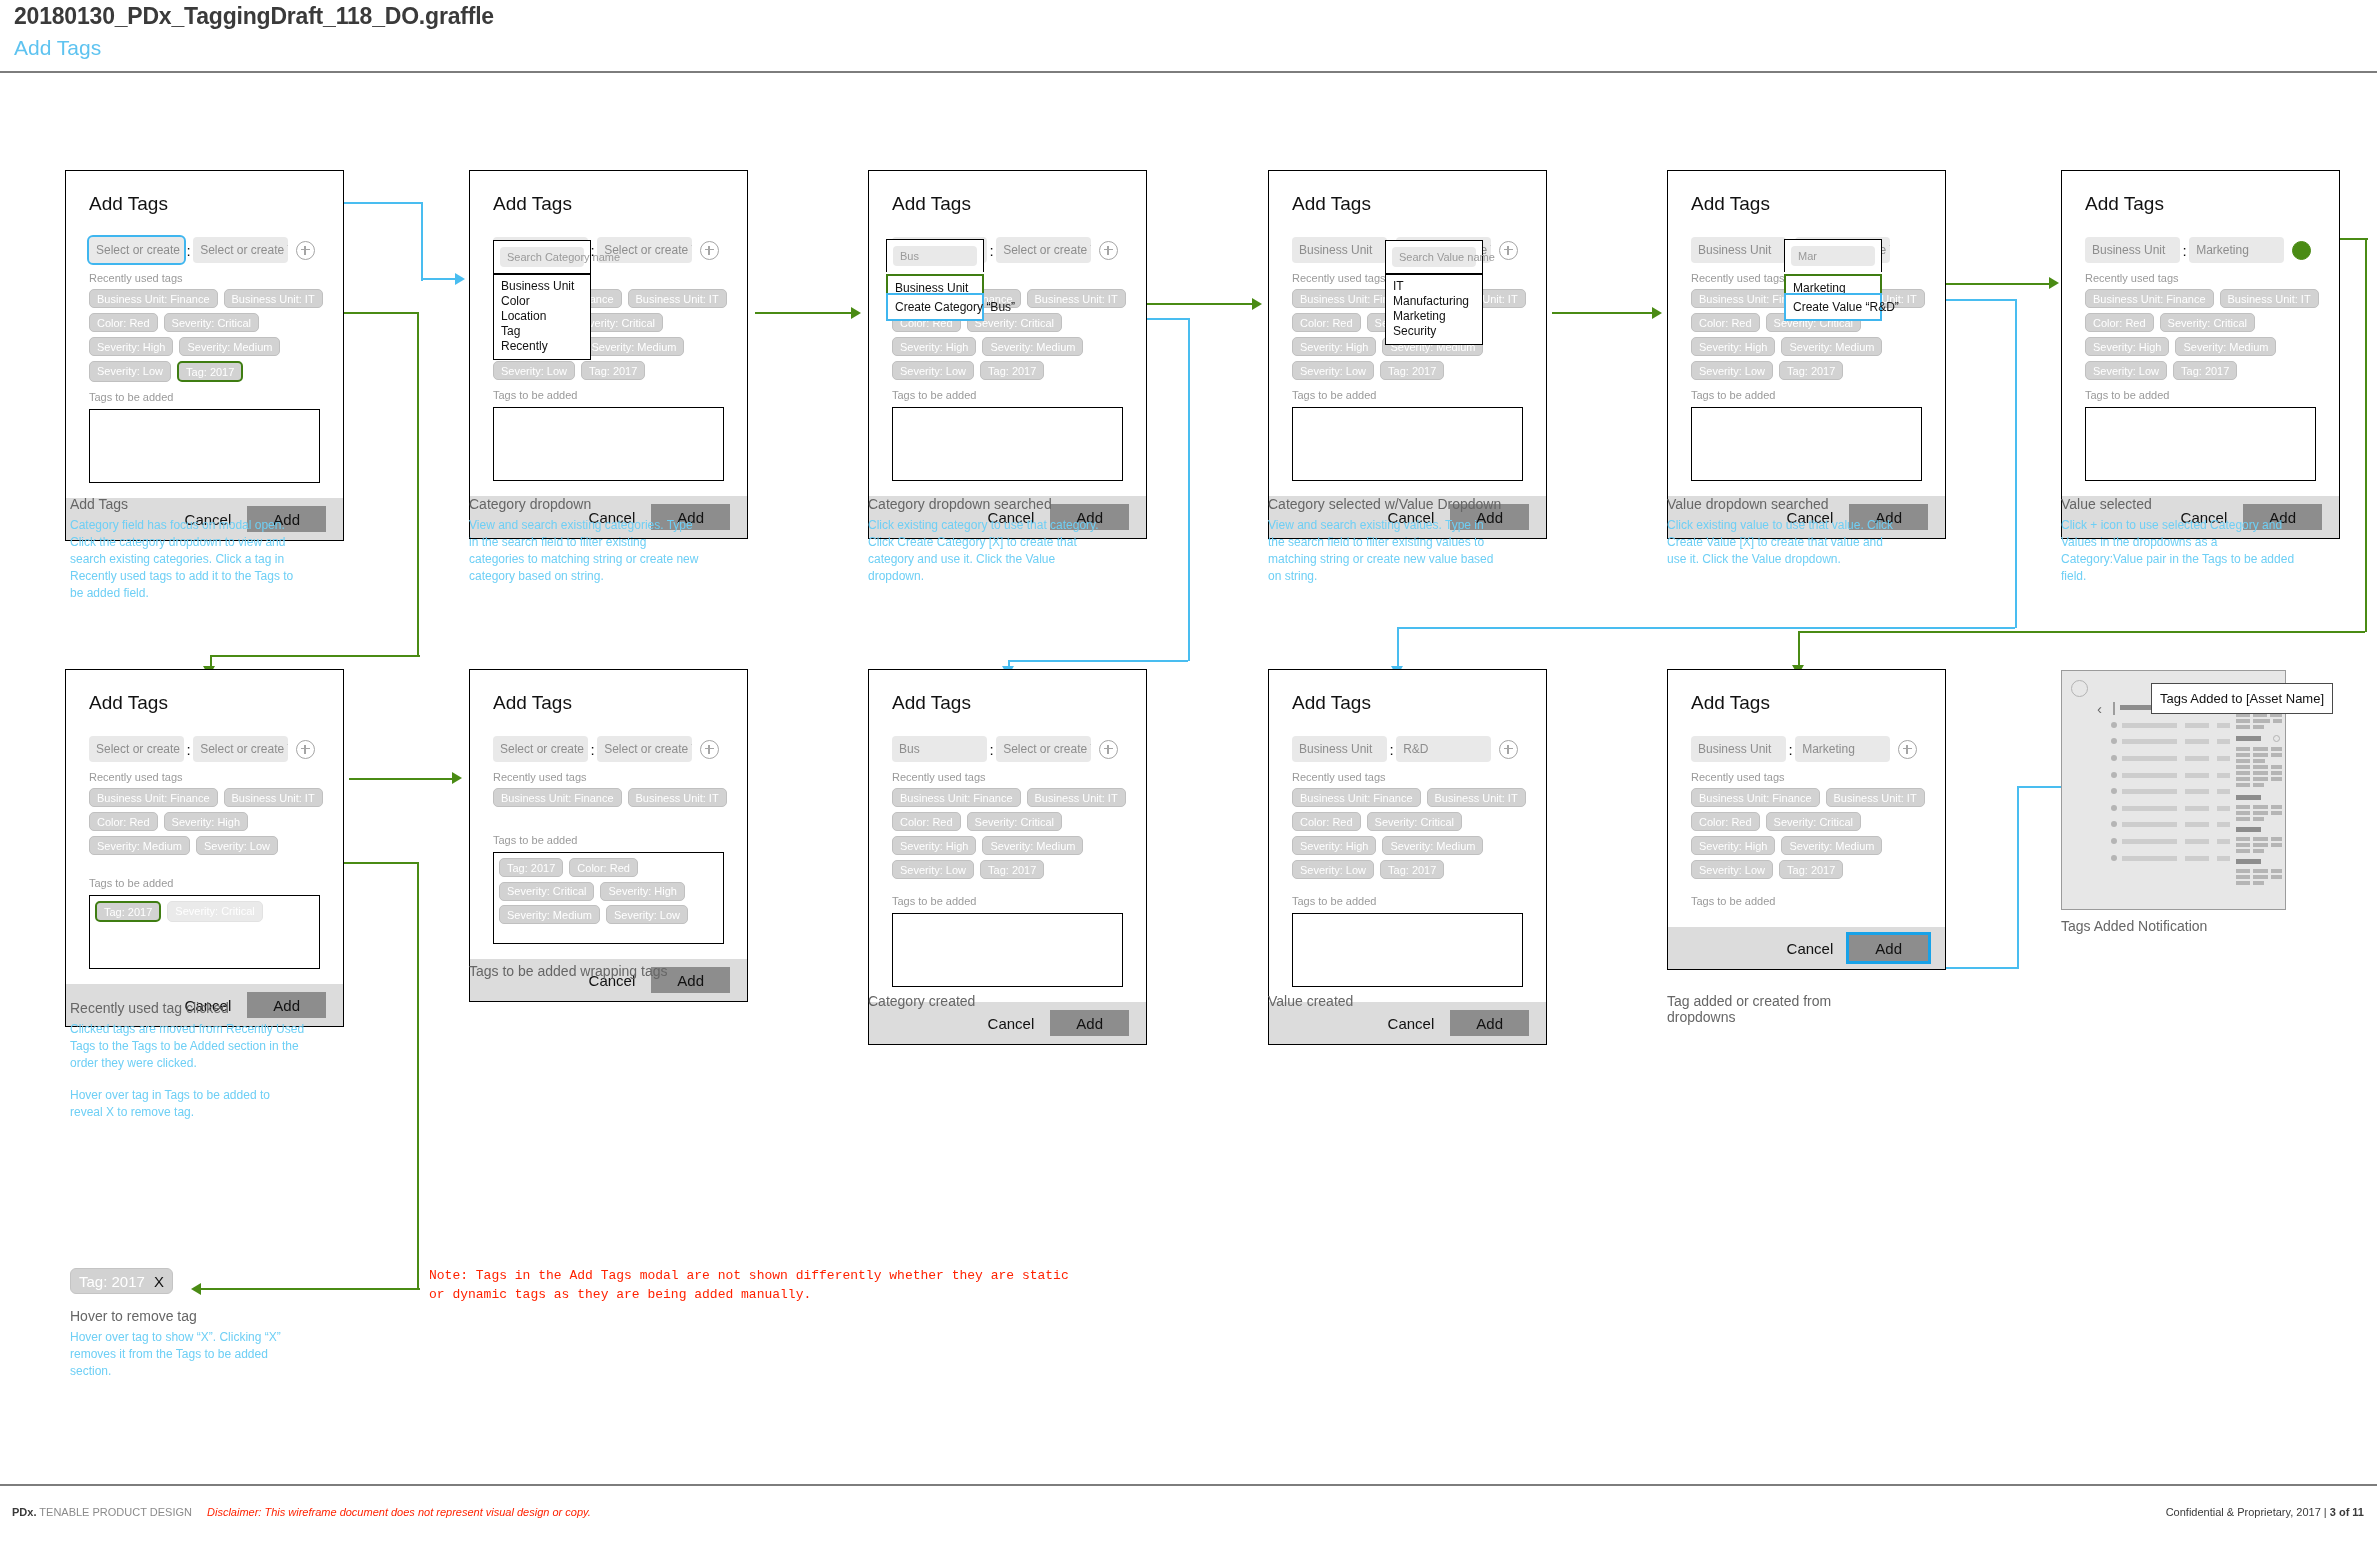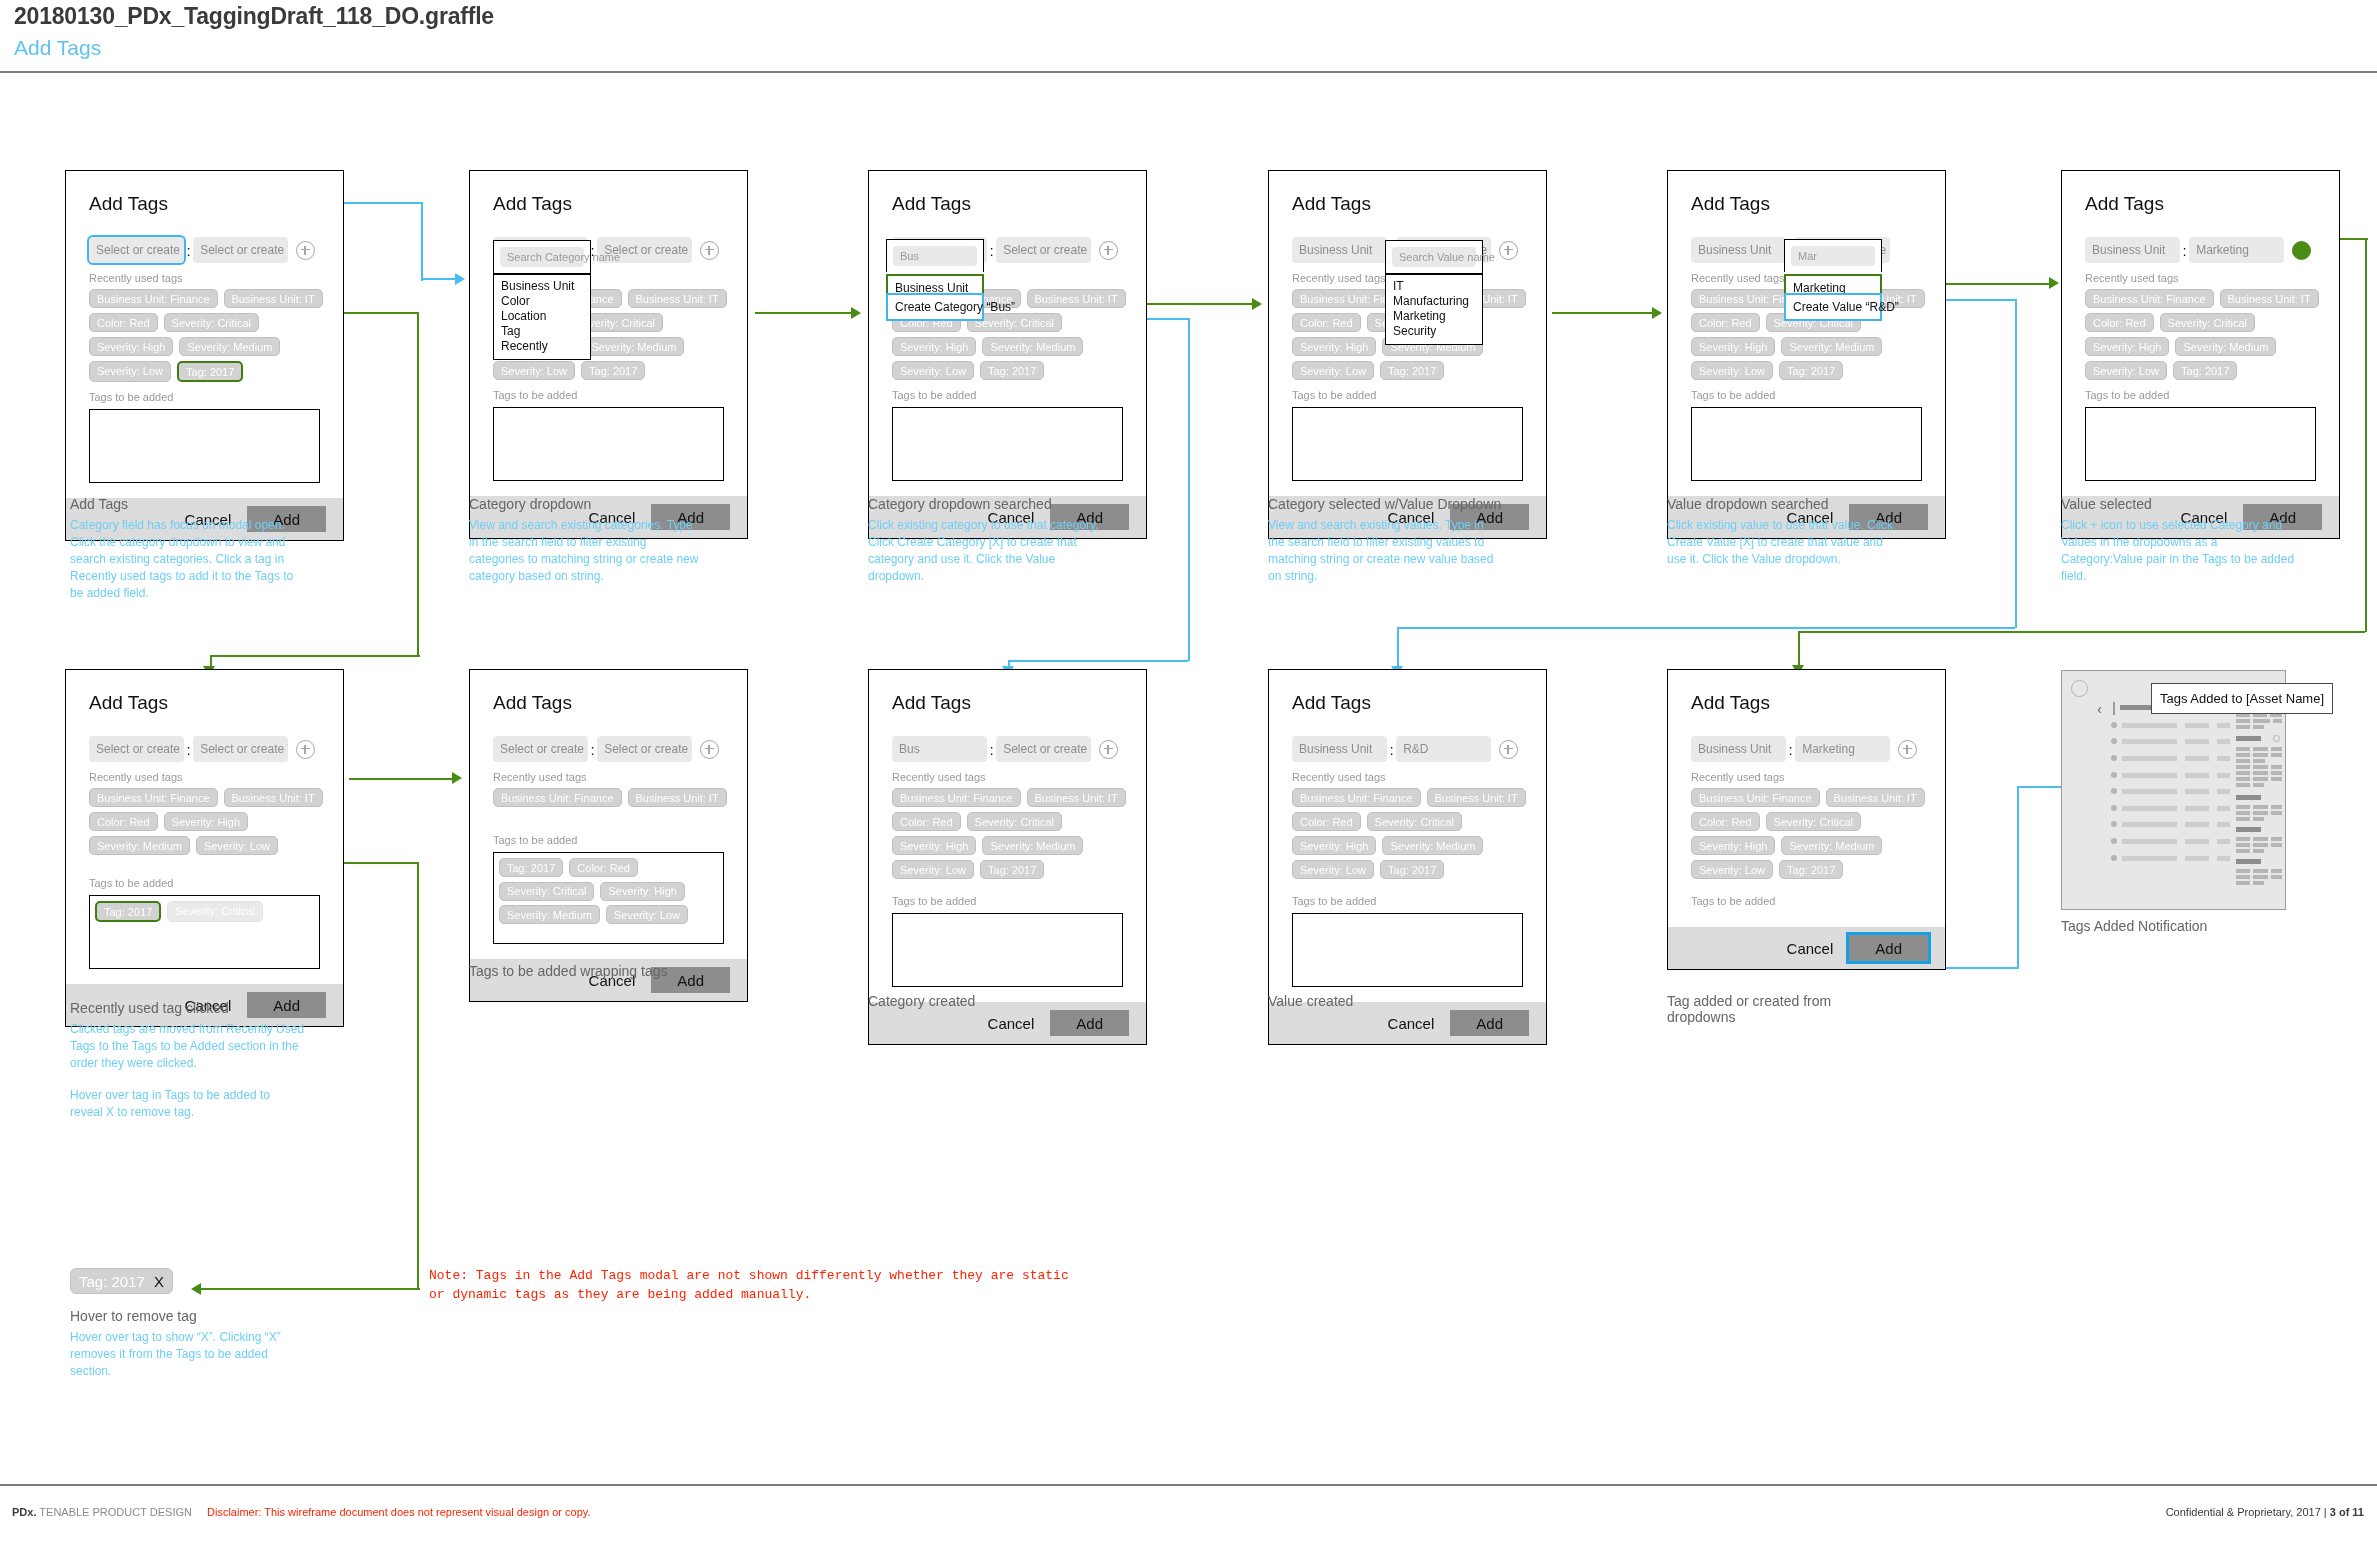--- a/index.html
+++ b/index.html
@@ -31,21 +31,21 @@
   #footer-rule {
     position:absolute; left:0; top:1484px; width:2377px; height:1.5px;
     background:#7d7d7d;
   }
   #footer-left {
     position:absolute; left:12px; top:1506px; white-space:nowrap;
     font-size:11px;
   }
   #footer-left .brand { color:#3a3a3a; font-weight:bold; }
   #footer-left .org { color:#8b8b8b; }
-  #footer-left .disc { color:#ff2200; margin-left:12px; }
+  #footer-left .disc { color:#ff2200; margin-left:12px;font-style:italic; }
   #footer-right {
     position:absolute; right:13px; top:1506px; white-space:nowrap;
     font-size:11px; color:#3a3a3a;
   }
   #footer-right .pg { font-weight:bold; }
 
   
   .modal {
     position:absolute; width:279px; background:#ffffff;
     border:1.5px solid #000000;

